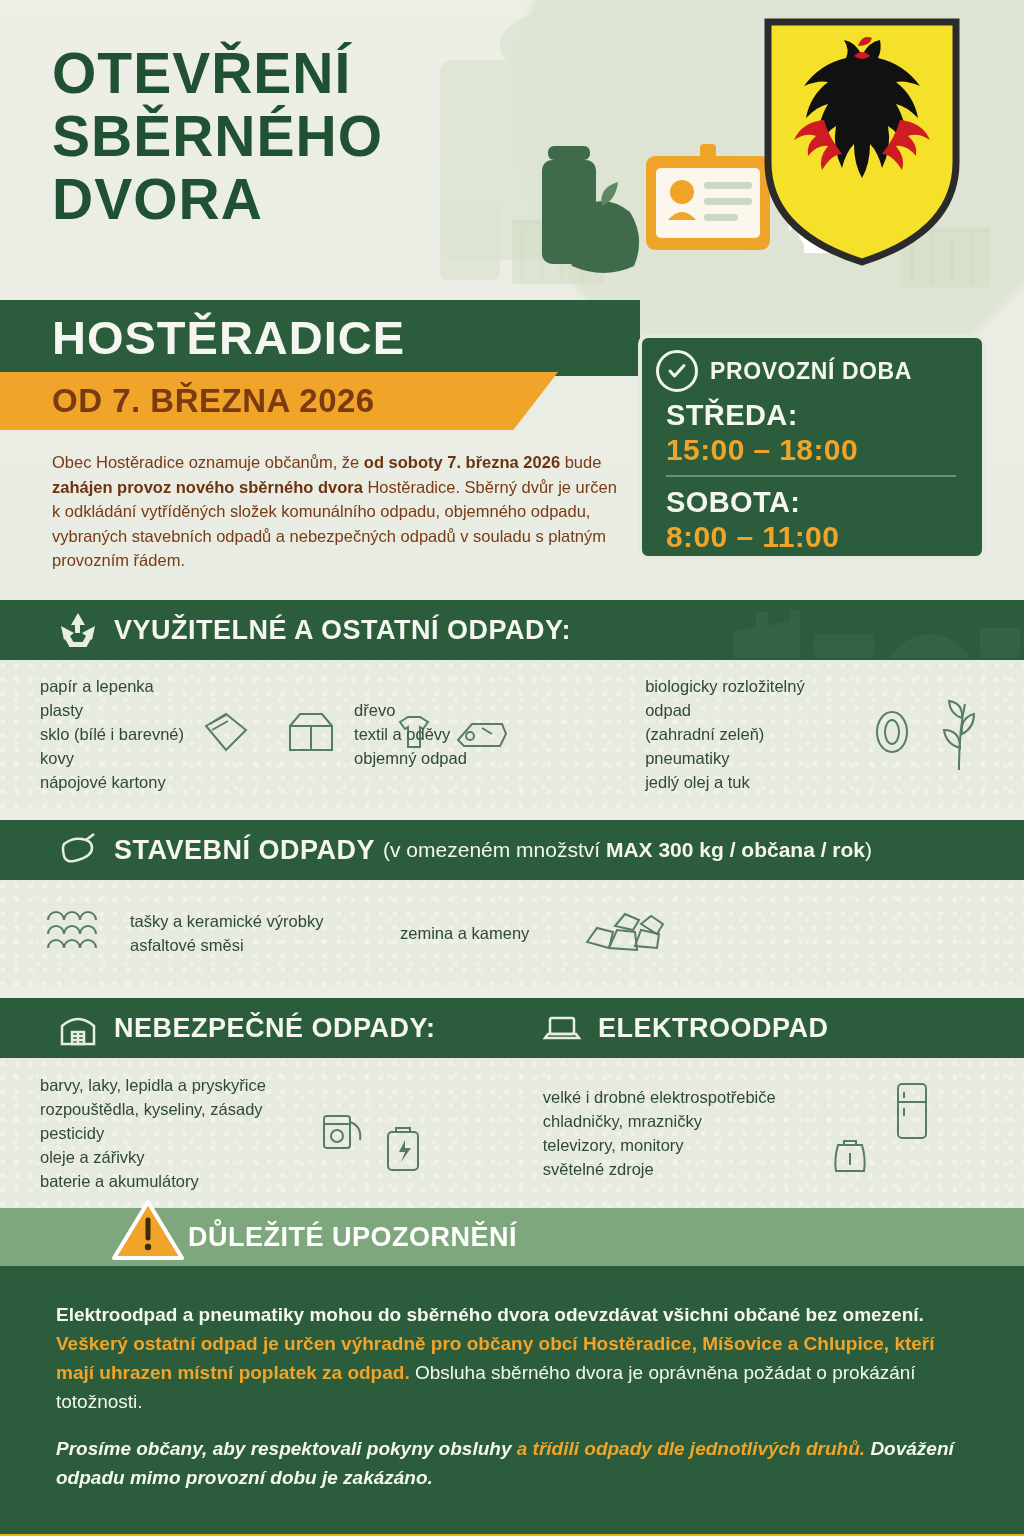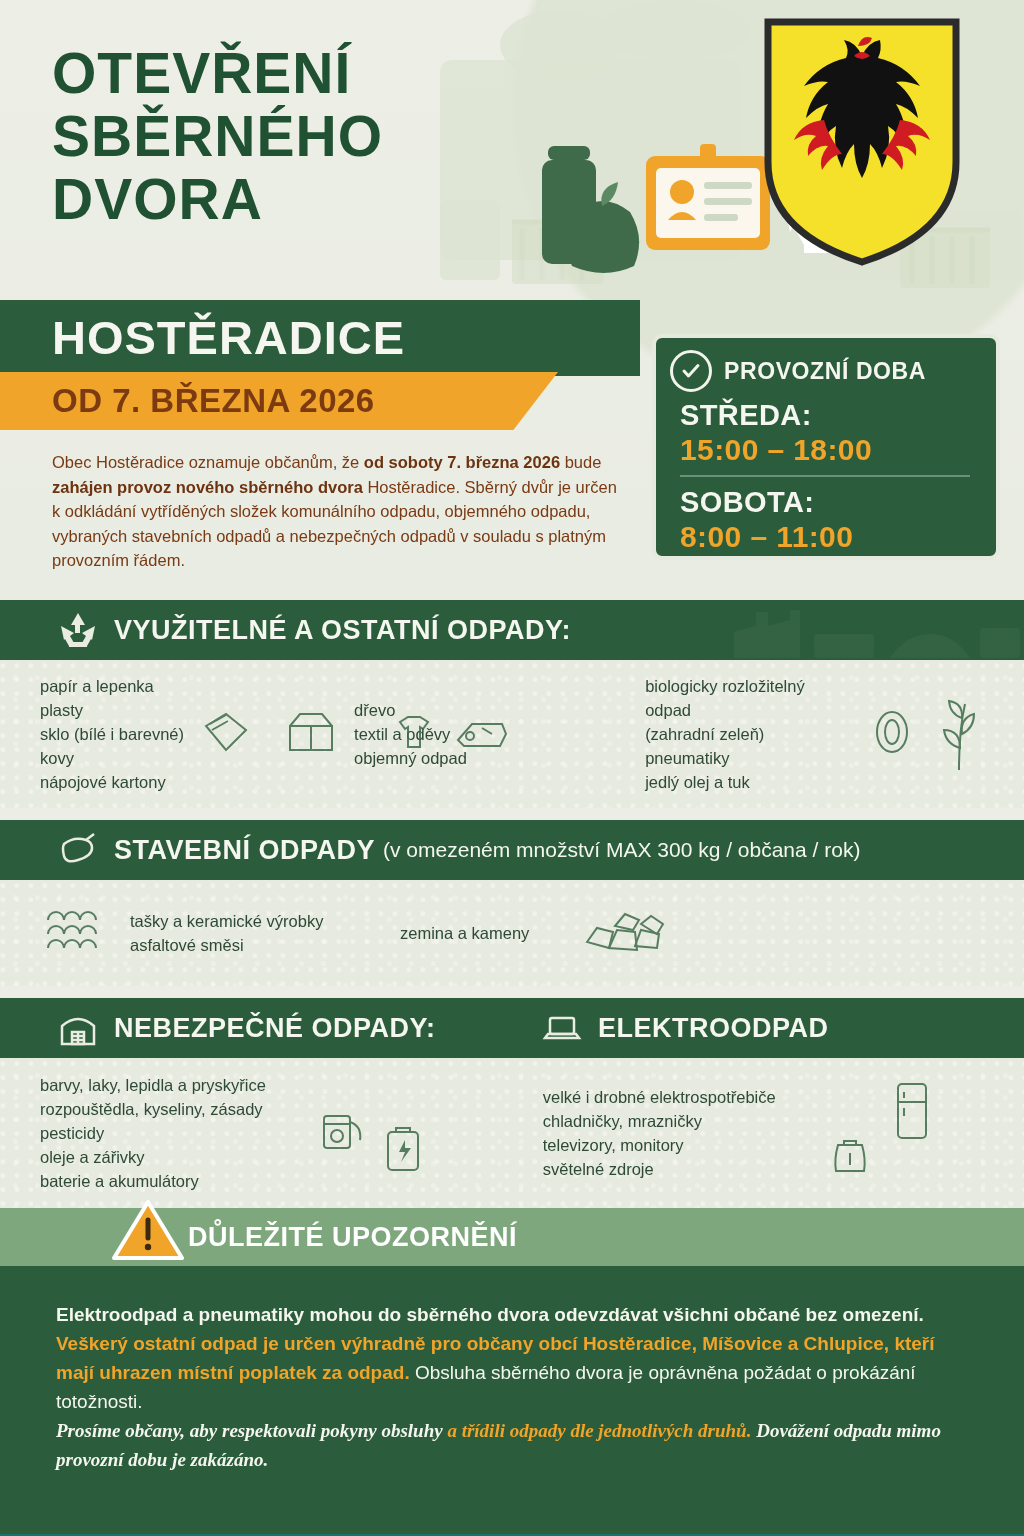--- a/index.html
+++ b/index.html
@@ -7,21 +7,21 @@
     width: 1024px;
     height: 1536px;
     font-family: "Liberation Sans", sans-serif;
     background: #f2f3ee;
     overflow: hidden;
   }
   .poster {
     position: relative;
     width: 1024px;
     height: 1536px;
-    background: #0f766e;
+    background: #eab308;
     overflow: hidden;
   }
 
   
   .header {
     position: relative;
     height: 600px;
     background: #eef0e8;
     overflow: hidden;
   }
@@ -119,21 +119,21 @@
     height: 252px;
     z-index: 7;
   }
 
   
   .hero-ill { position: absolute; right: 40px; top: 120px; width: 520px; height: 190px; z-index: 4; }
 
   
   .hours {
     position: absolute;
-    right: 24px;
+    right: 38px;
     top: 334px;
     width: 348px;
     height: 226px;
     background: #2b5c3b;
     border: 4px solid #e6e9dd;
     border-radius: 10px;
     z-index: 8;
     padding: 12px 16px 10px 14px;
   }
   .hours-head {
@@ -197,21 +197,21 @@
     font-weight: 800;
     letter-spacing: .5px;
     text-transform: uppercase;
   }
   .section-sub {
     color: #f4f6ef;
     font-size: 21px;
     font-weight: 400;
     margin-left: 8px;
   }
-  .section-sub b { font-weight: 400; margin-top: 37px; }
+  .section-sub b { font-weight: 700; margin-top: 37px; }
 
   .section-body {
     position: relative;
     background: #e7eade;
     padding: 16px 40px;
     display: flex;
     overflow: hidden;
   }
   .section-body::before {
     content: "";
@@ -279,21 +279,21 @@
   }
   .warn-body p {
     color: #f4f6ef;
     font-size: 19px;
     line-height: 29px;
     font-weight: 700;
   }
   .warn-body .accent { color: #f0a429; }
   .warn-body .it {
     font-style: italic;
-    font-family: Liberation Serif, serif;
+    margin-top: 18px;
   }
 </style>
 </head>
 <body>
 
 <div class="poster">
 
   <div class="header">
     <div class="header-bg"></div>
 

